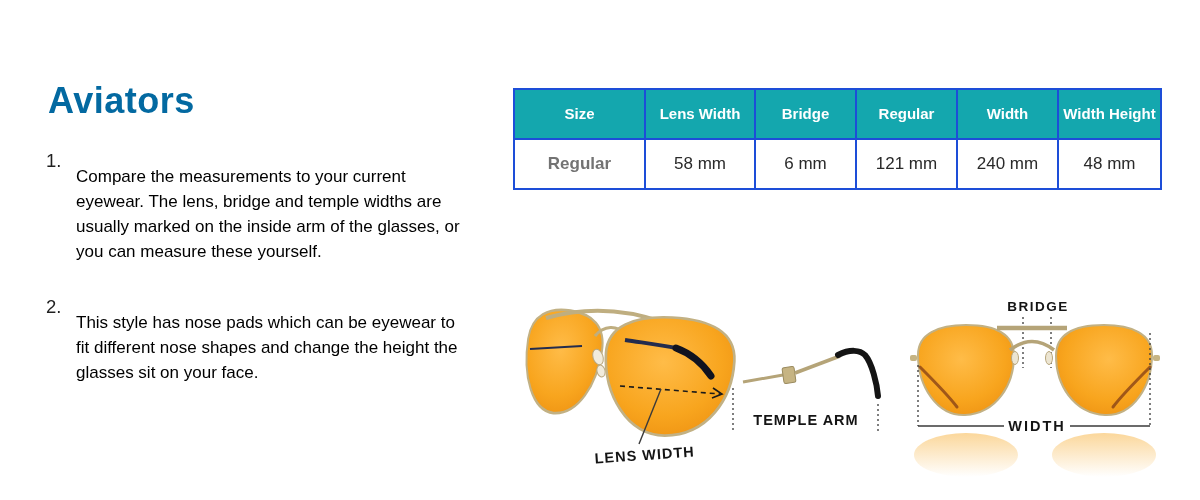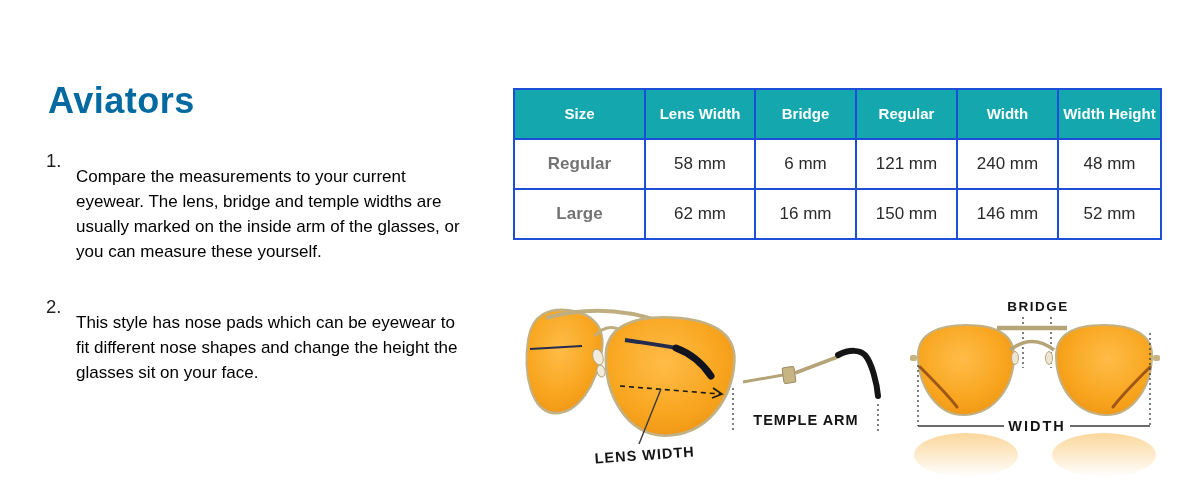--- a/index.html
+++ b/index.html
@@ -79,28 +79,20 @@
     </tr>
   </thead>
   <tbody>
     <tr>
       <td class="size-cell">Regular</td>
       <td>58 mm</td>
       <td>6 mm</td>
       <td>121 mm</td>
       <td>240 mm</td>
       <td>48 mm</td>
-    </tr>
-    <tr>
-      <td class="size-cell">Large</td>
-      <td>62 mm</td>
-      <td>16 mm</td>
-      <td>150 mm</td>
-      <td>146 mm</td>
-      <td>52 mm</td>
     </tr>
   </tbody>
 </table>
 
 <svg class="diagram-side" viewBox="0 0 400 190" xmlns="http://www.w3.org/2000/svg">
   <defs>
     <radialGradient id="lensG" cx="45%" cy="38%" r="70%">
       <stop offset="0%" stop-color="#ffbc48"></stop>
       <stop offset="65%" stop-color="#f8a51e"></stop>
       <stop offset="100%" stop-color="#ee9212"></stop>

